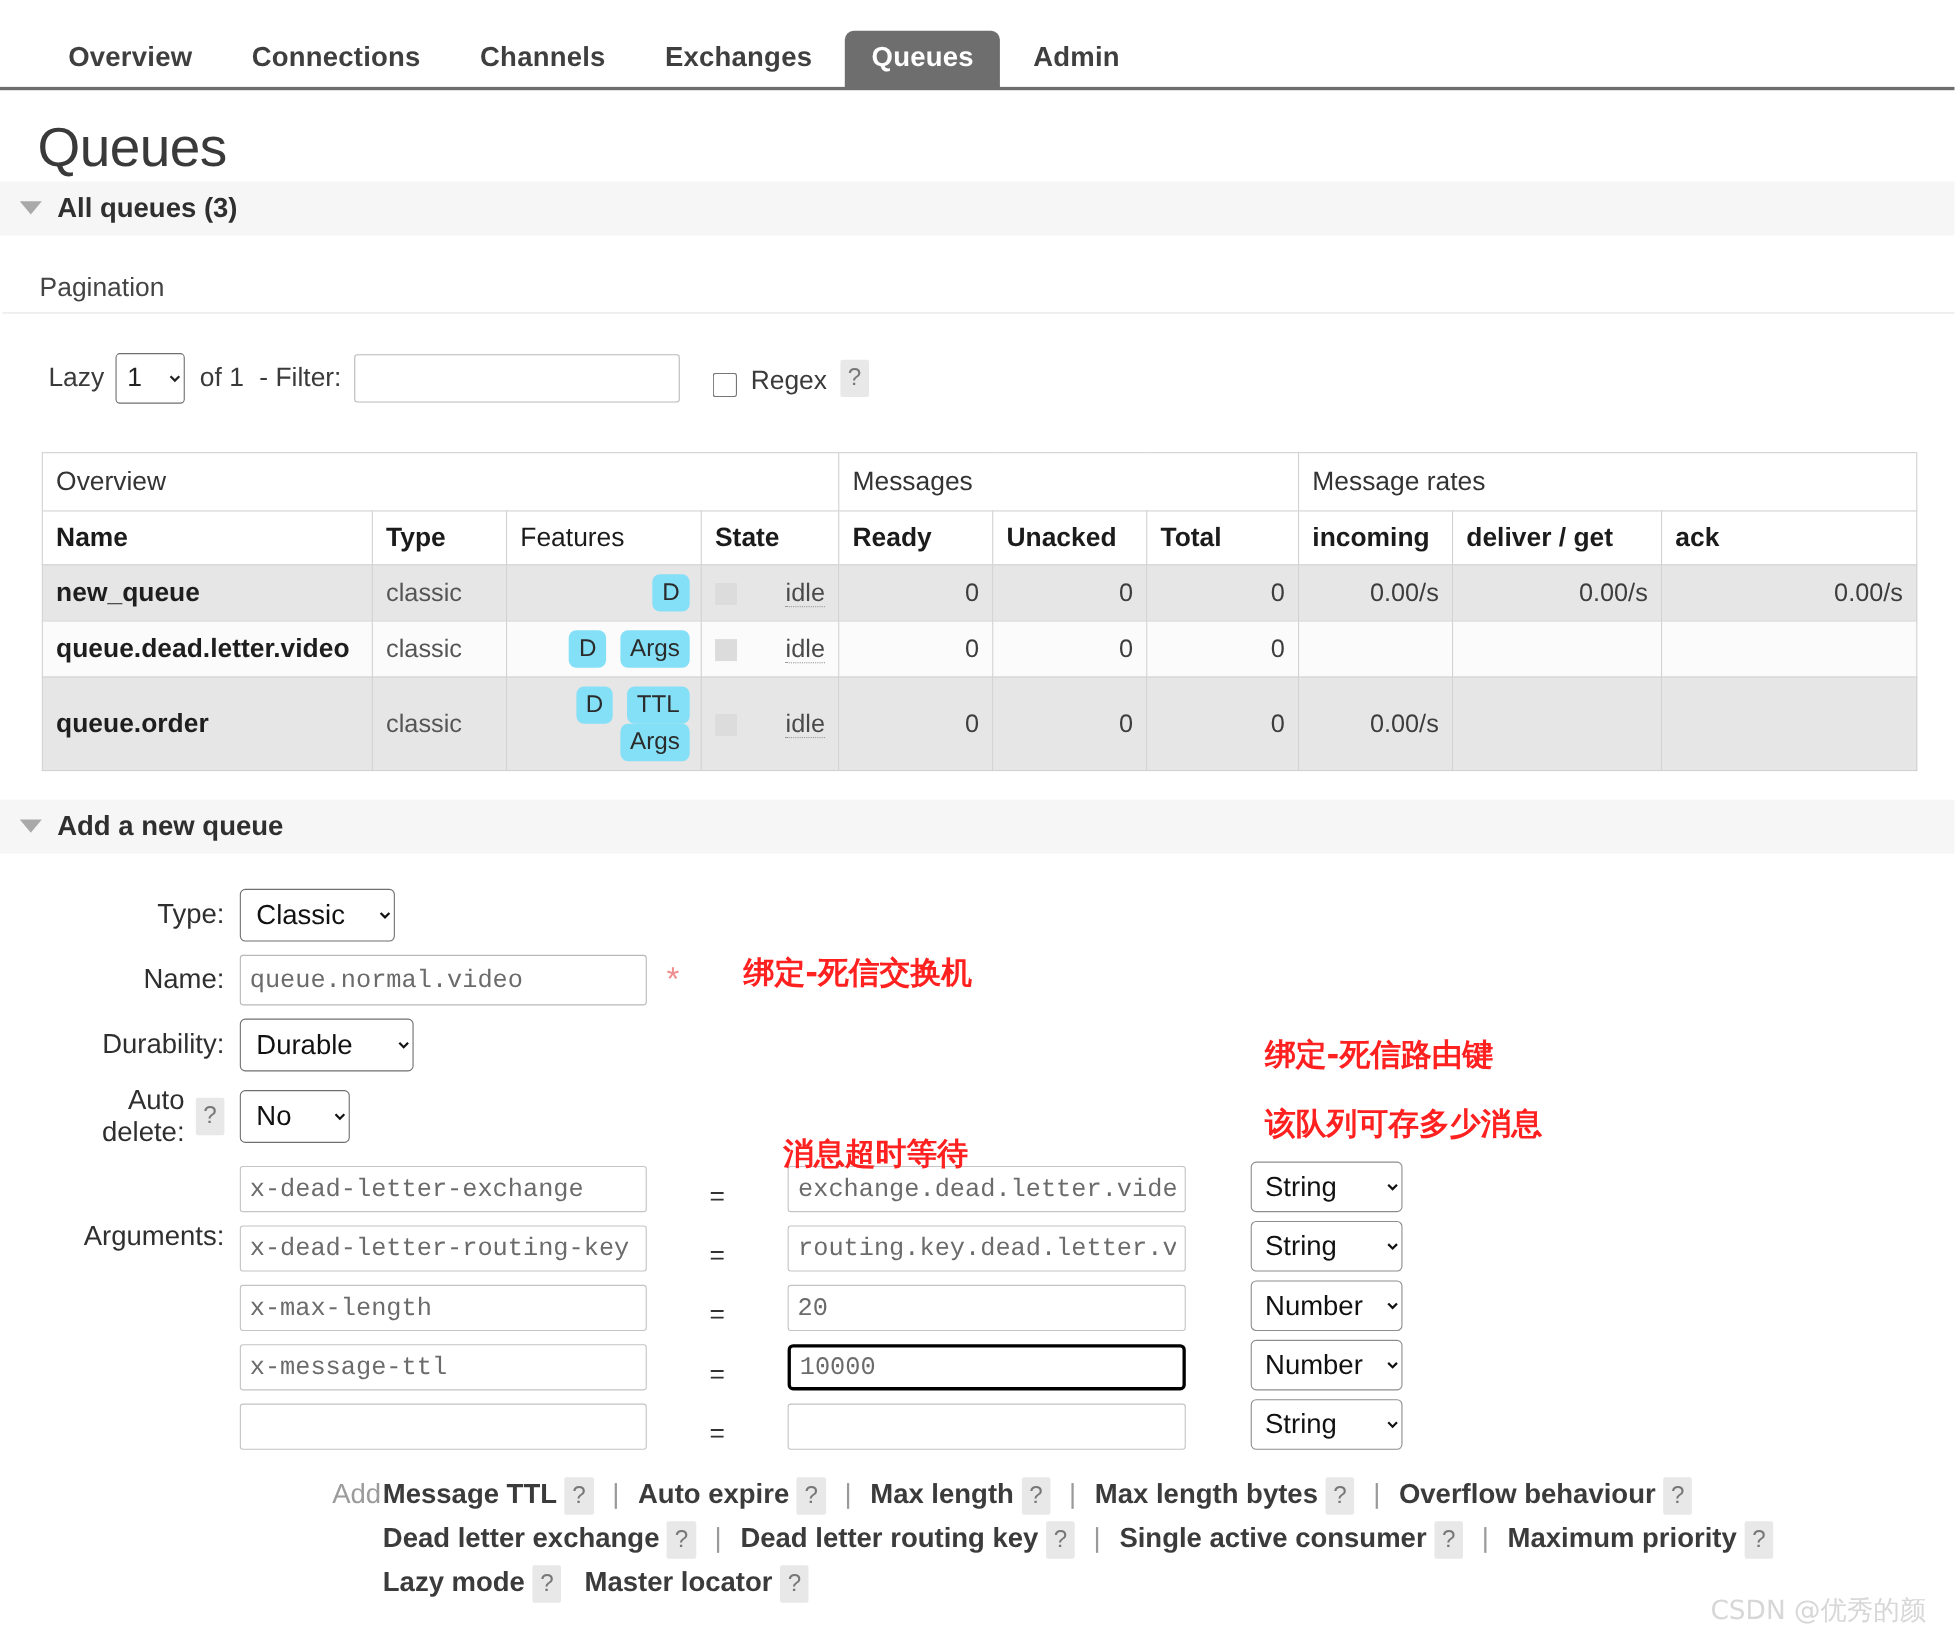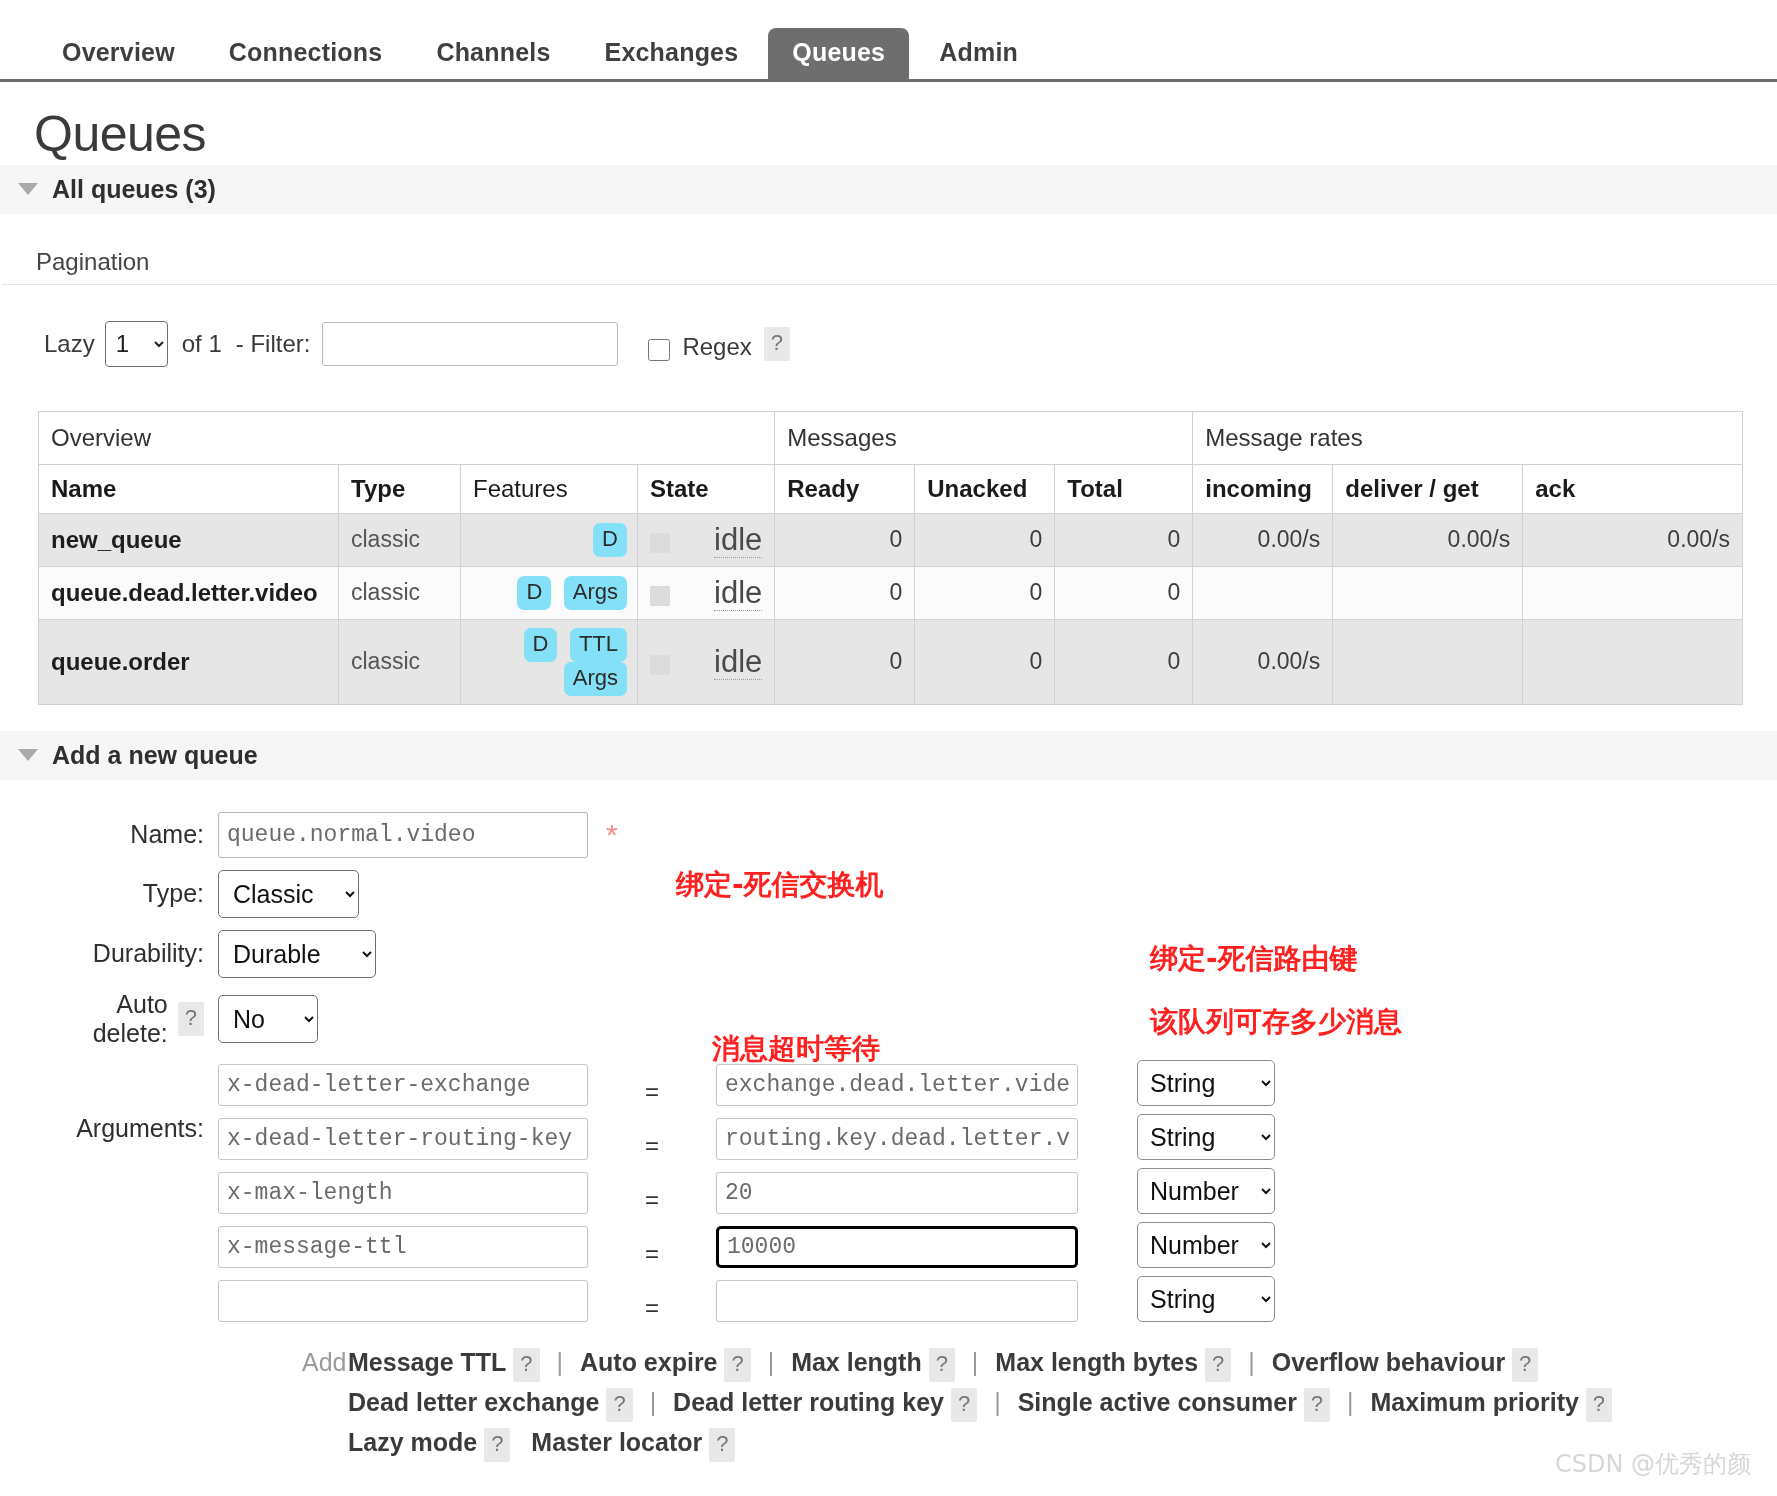--- a/index.html
+++ b/index.html
@@ -184,21 +184,21 @@
   .state-sq {
     display: inline-block;
     width: 20px; height: 20px;
     background: #dcdcdc;
     vertical-align: middle;
     margin-right: 44px;
   }
   .state-txt {
     color: #4a4a4a;
     border-bottom: 1px dotted #9a9a9a;
-    font-size: 31px;
+    font-size: 23px;
   }
   td.num { text-align: right; color: #3d3d3d; font-size: 23px; }
   .form-grid {
     margin-top: 32px;
     padding-left: 40px;
     font-size: 24px;
   }
   .frow { display: flex; align-items: center; margin-bottom: 12px; }
   .flabel {
     width: 178px;
@@ -434,30 +434,30 @@
   </div>
 
   <div class="section-bar" style="margin-top:26px">
     <span class="caret"></span>
     <span class="section-label">Add a new queue</span>
   </div>
 
   <div class="form-grid">
 
     <div class="frow">
-      <div class="flabel">Name:</div>
-      <input class="name-input" type="text" value="queue.normal.video" style="">
-      <span class="req-star">*</span>
-    </div>
-
-    <div class="frow">
       <div class="flabel">Type:</div>
       <select class="form-sel w-type">
         <option>Classic</option>
       </select>
+    </div>
+
+    <div class="frow">
+      <div class="flabel">Name:</div>
+      <input class="name-input" type="text" value="queue.normal.video" style="">
+      <span class="req-star">*</span>
     </div>
 
     <div class="frow">
       <div class="flabel">Durability:</div>
       <select class="form-sel w-dura">
         <option>Durable</option>
       </select>
     </div>
 
     <div class="frow">

